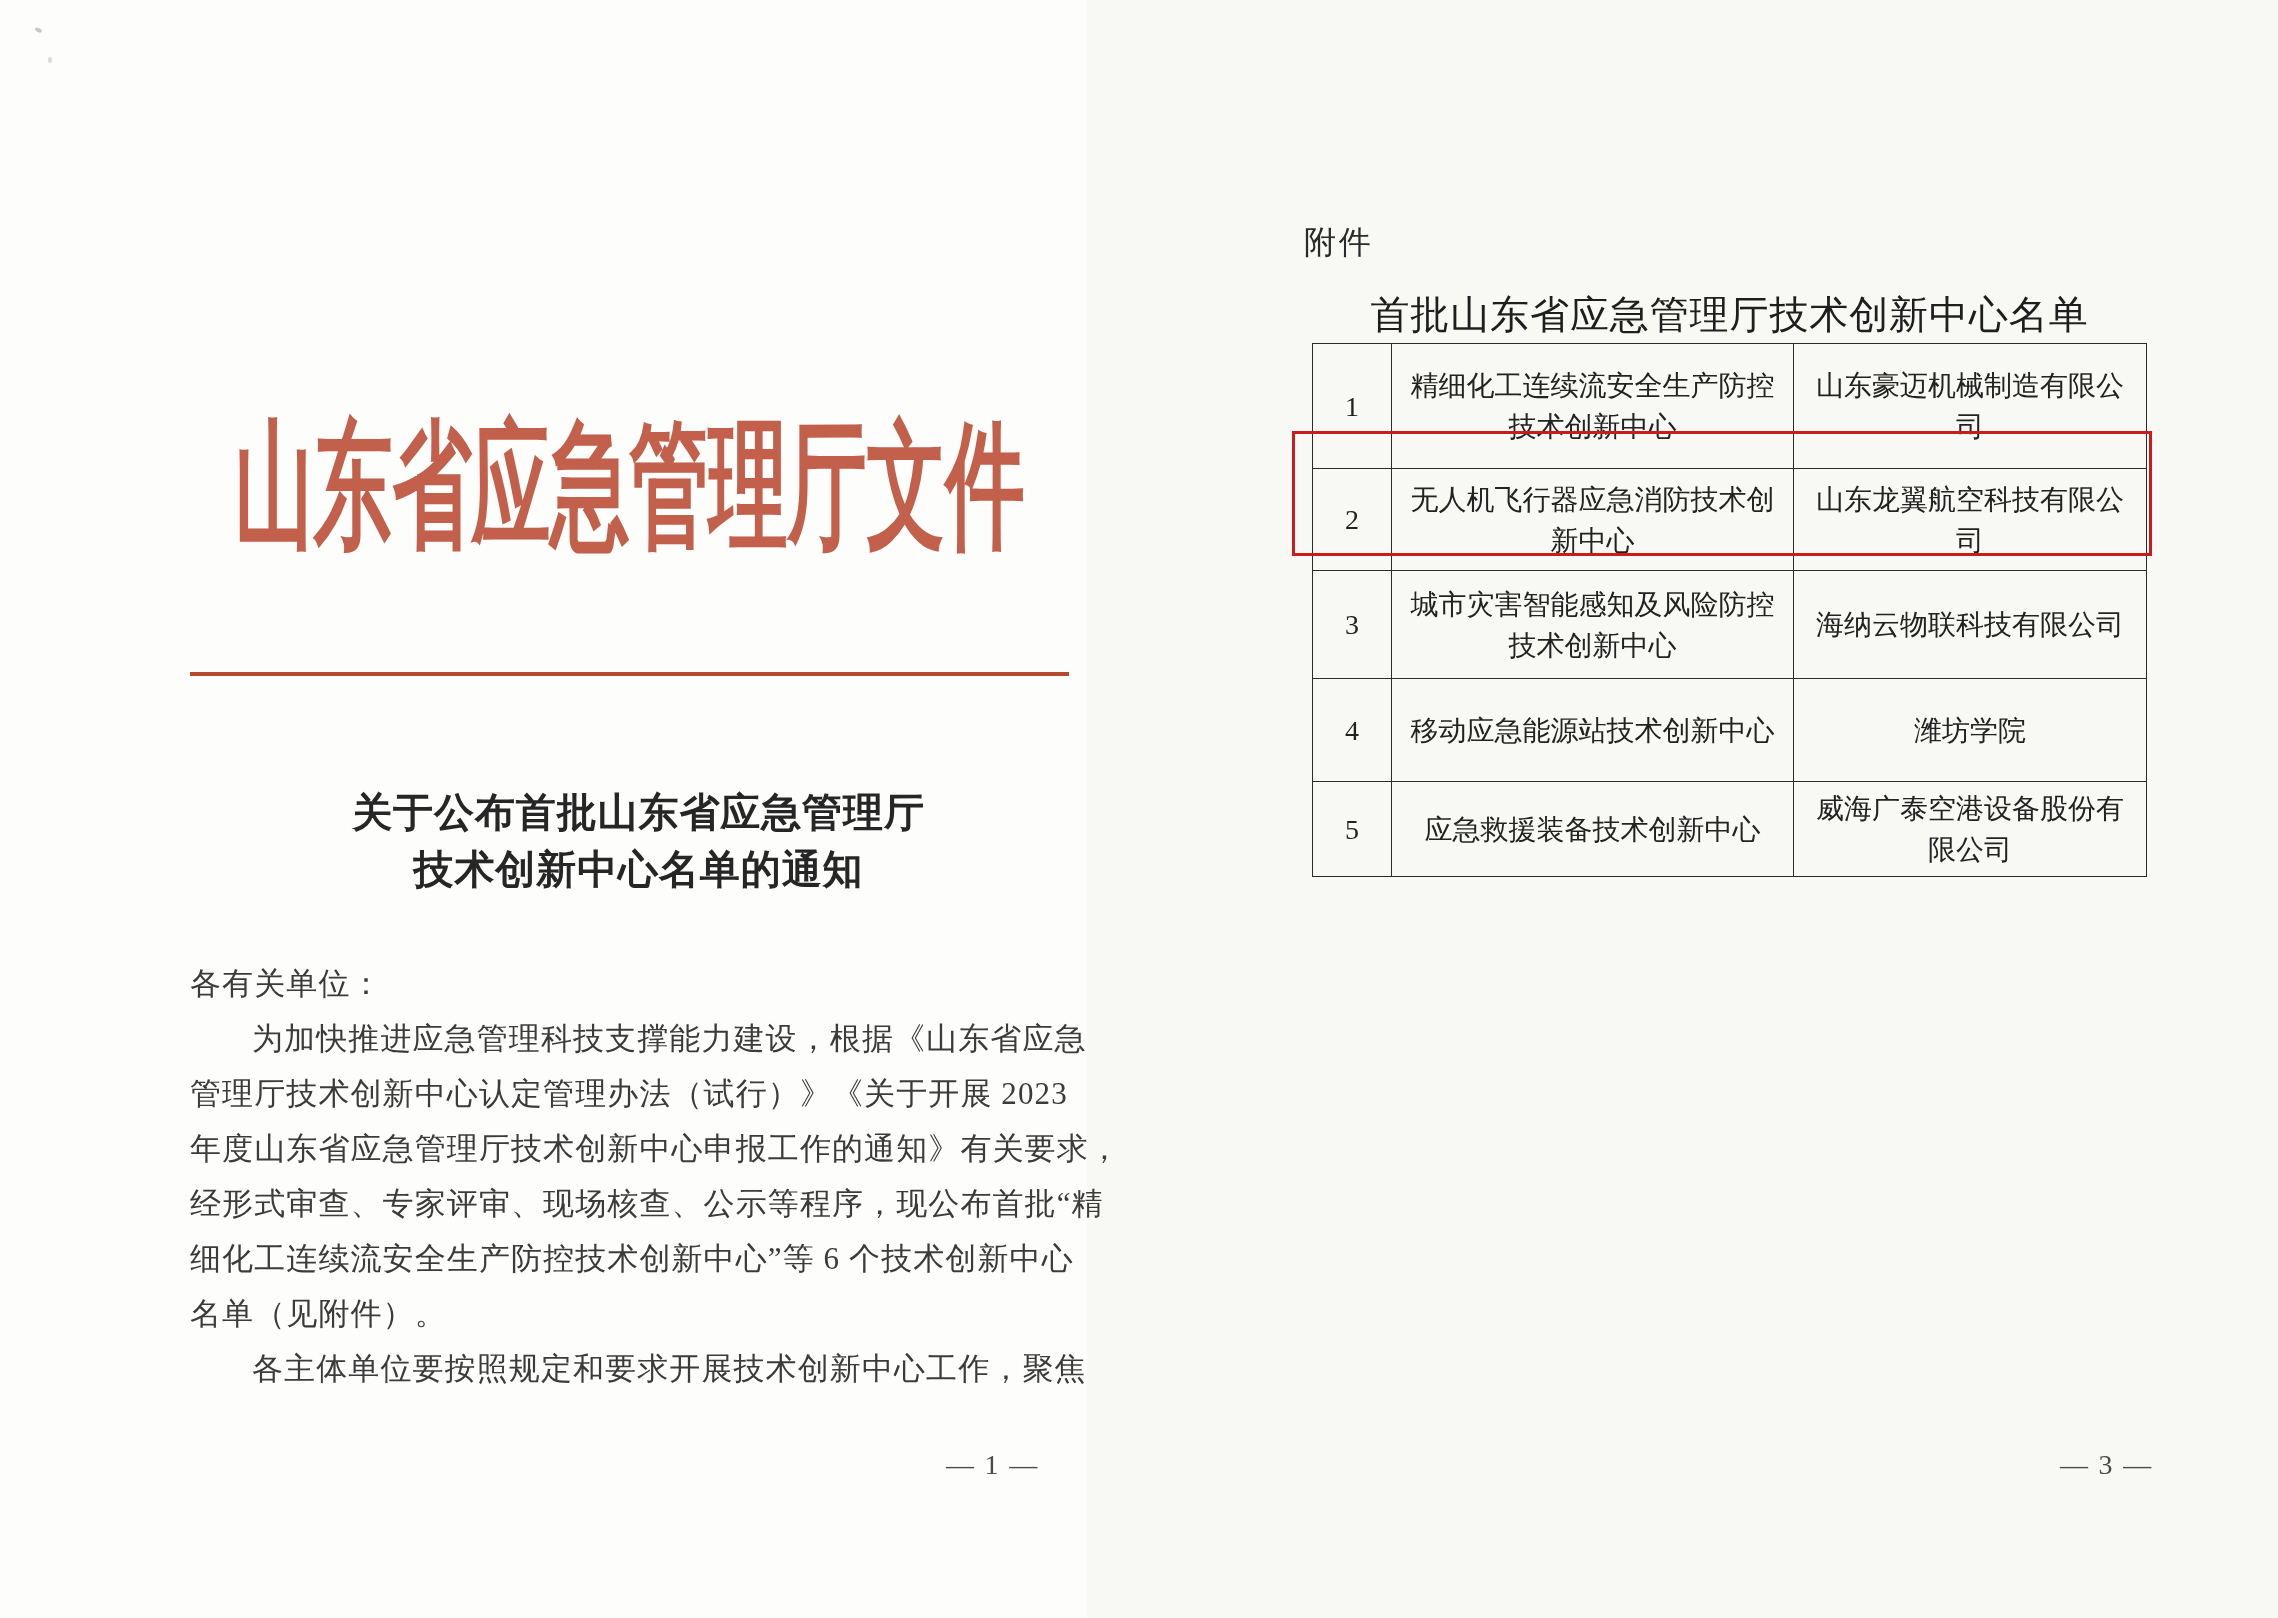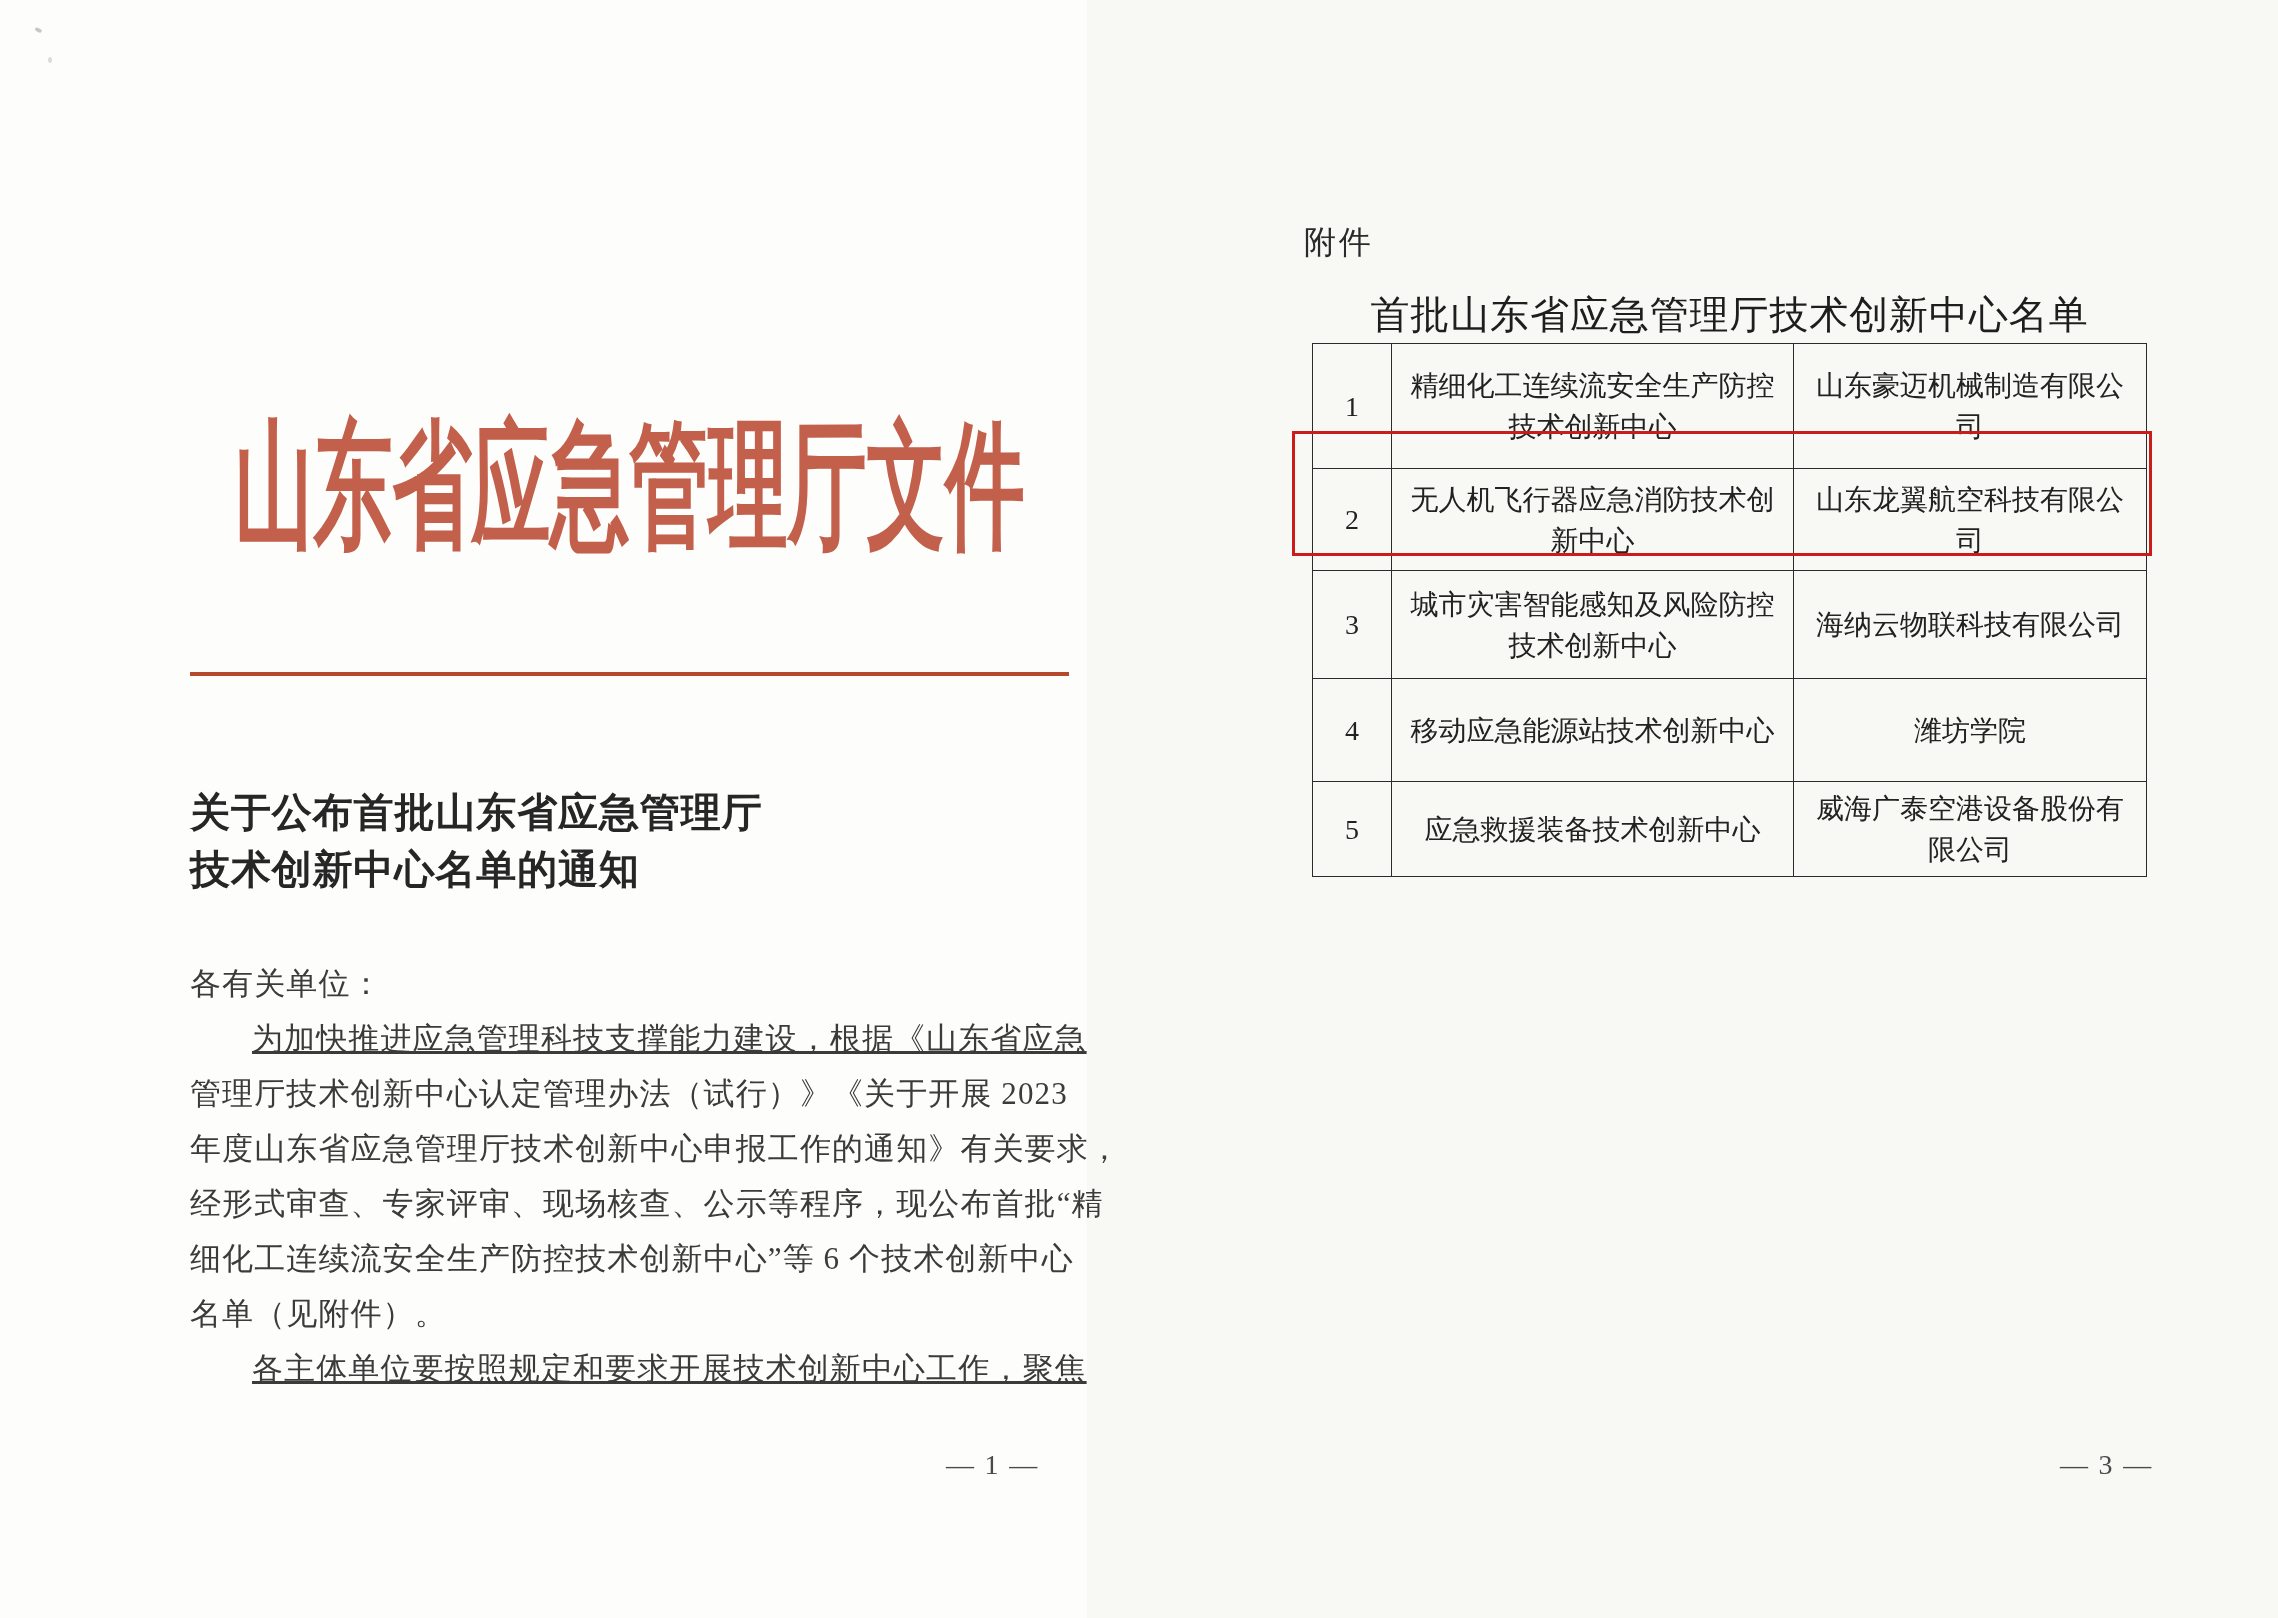--- a/index.html
+++ b/index.html
@@ -33,31 +33,31 @@
   .doc-number{
     position:absolute;left:0;top:624px;width:879px;
     text-align:center;font-size:31px;color:#3a3a3a;letter-spacing:1.8px;
     white-space:nowrap;
   }
   .red-rule{
     position:absolute;left:0;top:672px;width:879px;height:3.7px;
     background:var(--rule-red,#b5492e);
   }
   .notice-title{
-    position:absolute;left:0;top:784px;width:879px;
-    font-size:40px;line-height:57px;font-weight:bold;
+    position:absolute;left:9px;top:784px;width:879px;
+    text-align:center;font-size:40px;line-height:57px;font-weight:bold;
     color:#262626;letter-spacing:0.9px;
   }
   .body-text{
     position:absolute;left:0;top:956px;width:886px;
     font-size:31px;line-height:55px;color:#3b3b3b;
     letter-spacing:1.1px;white-space:nowrap;
   }
   .body-text .line{height:55px;}
-  .body-text .indent{text-indent:2em;text-decoration:underline;}
+  .body-text .indent{text-indent:2em;}
   .page-num{
     position:absolute;top:1449px;
     font-size:28px;color:#4a4a4a;letter-spacing:1.8px;white-space:nowrap;
     text-align:center;width:129px;
   }
   .page-num.left{left:928px;}
   .page-num.right{left:2042px;}
 
   
   .attachment-label{

